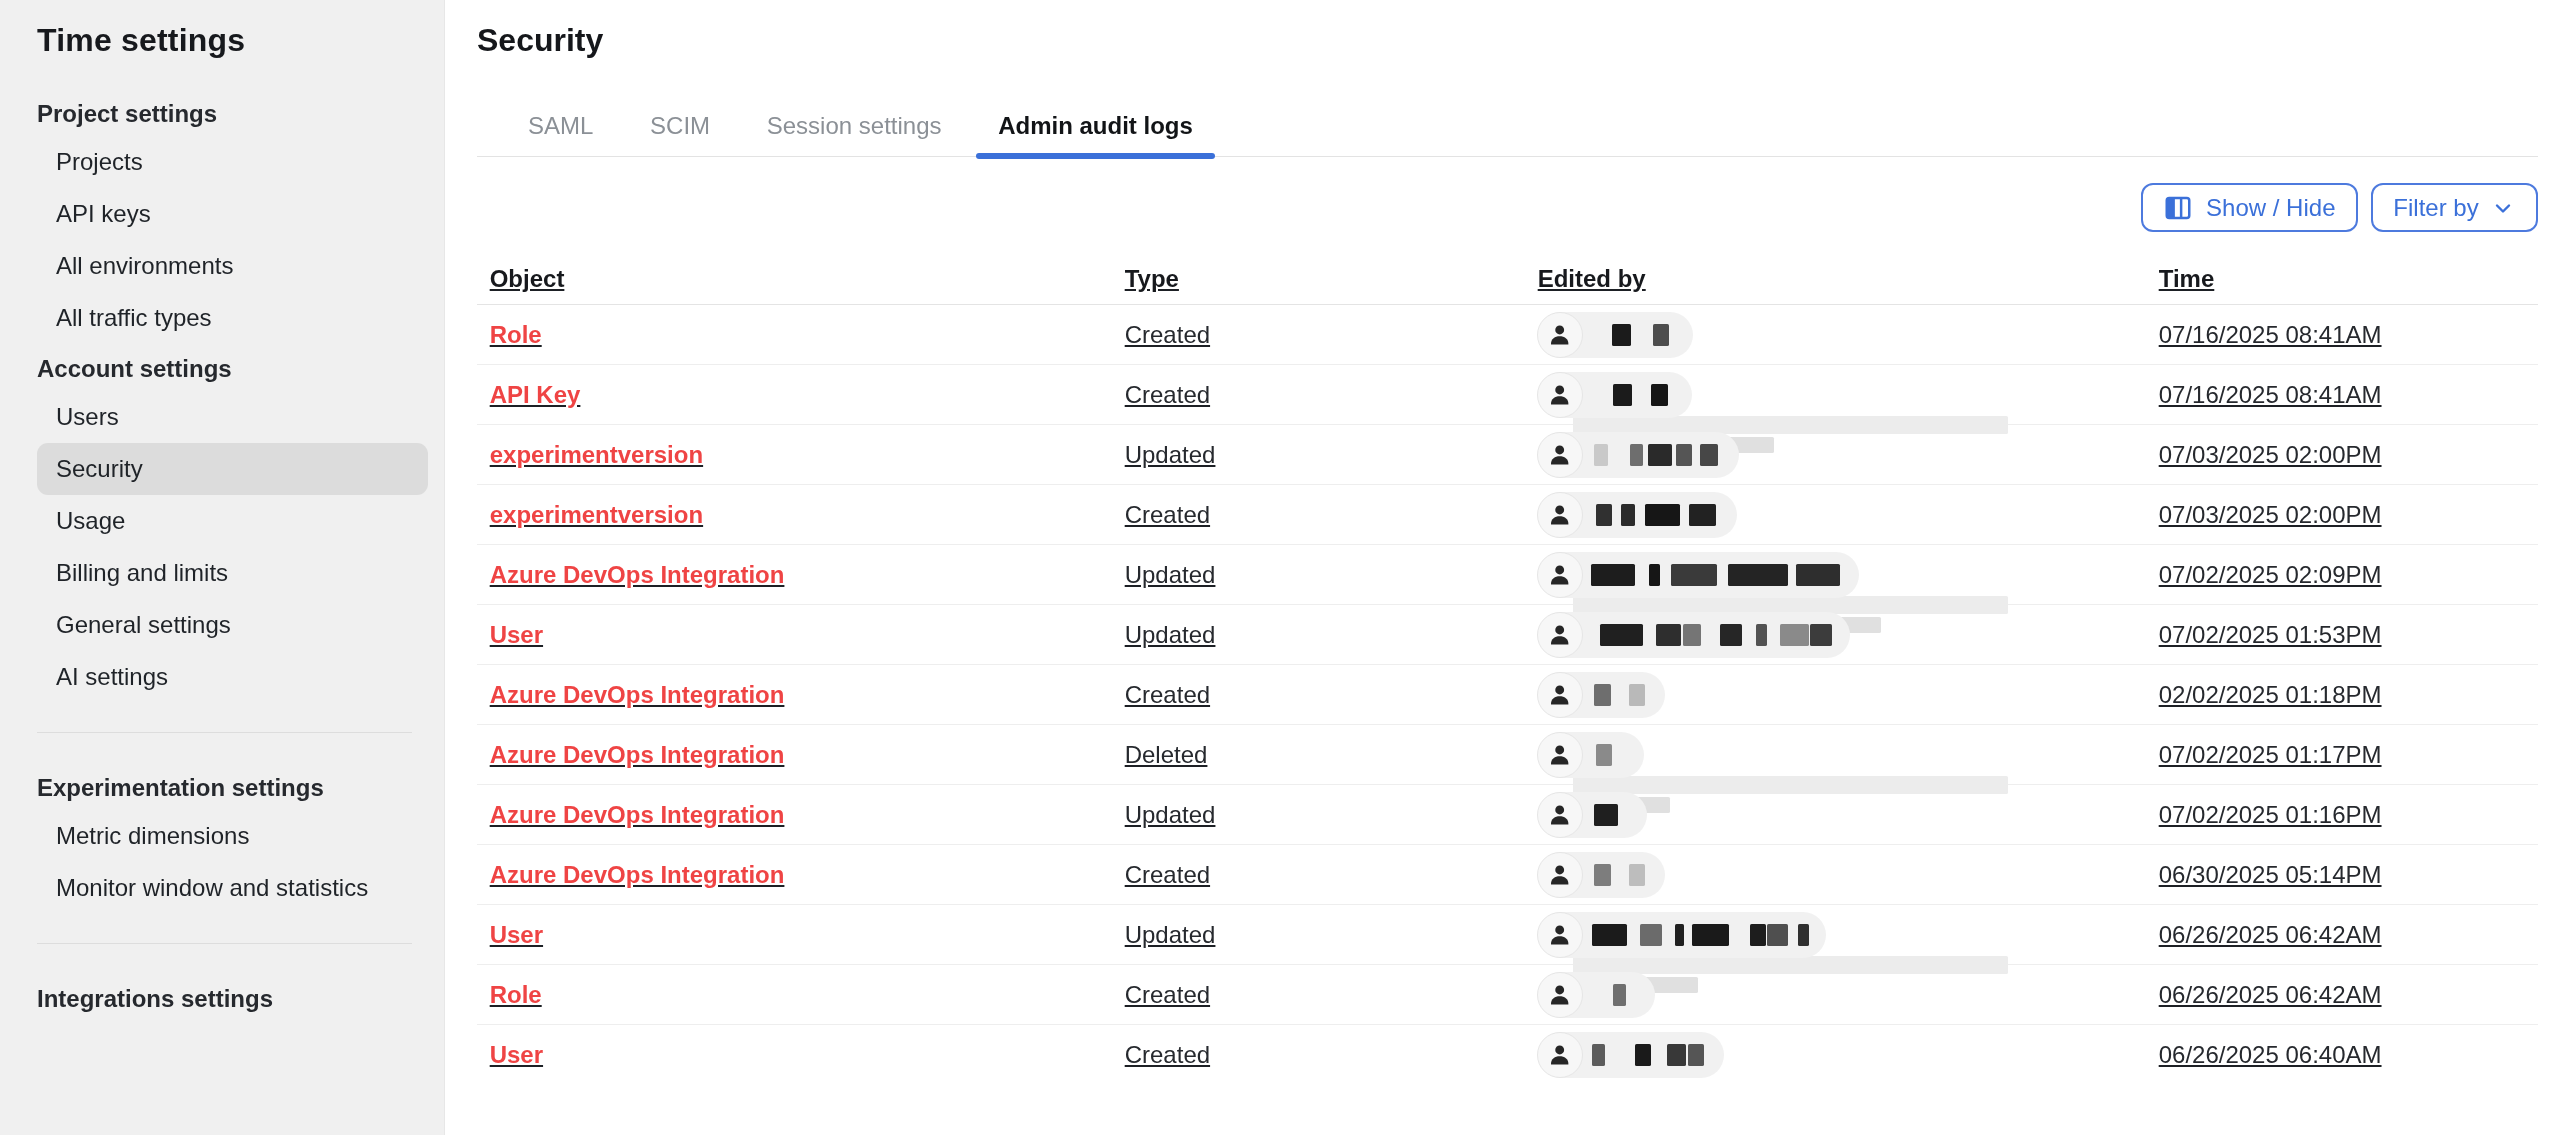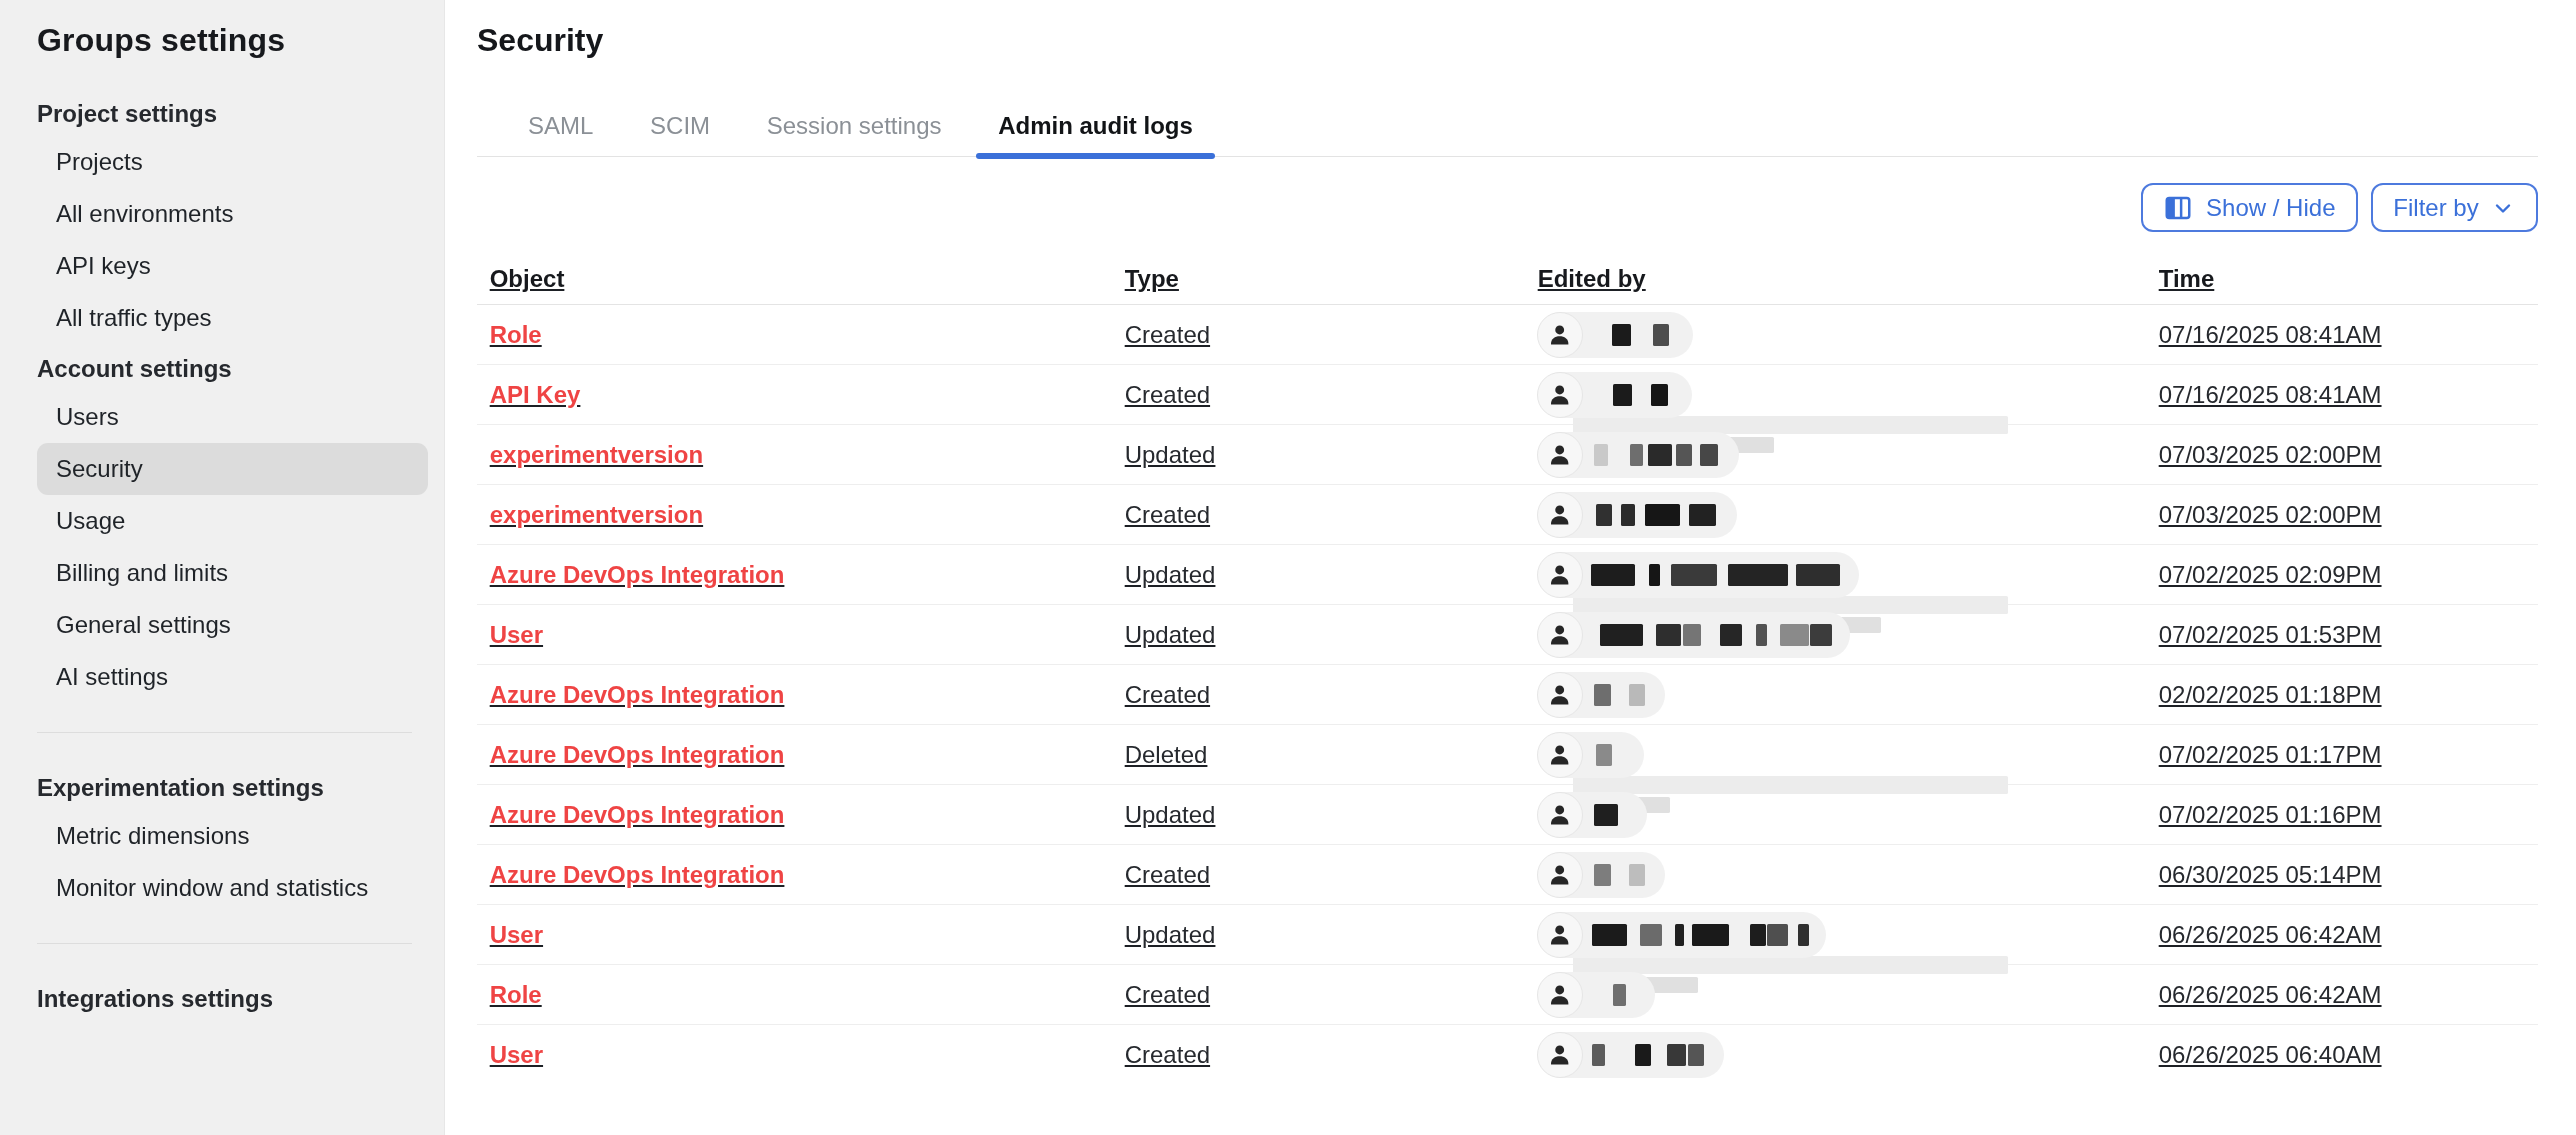--- a/index.html
+++ b/index.html
@@ -140,26 +140,26 @@
   }
   .bar-short {
     position: absolute; left: 1098px; top: 12px;
     height: 16px; background: #e0e0e0; z-index: 1; border-radius: 1.6px;
   }
 </style>
 </head>
 <body>
 
 <aside class="sidebar">
-  <h1>Groups settings</h1>
+  <h1>Time settings</h1>
   <nav id="sidebar-nav">
       <div class="sec-header">Project settings</div>
       <div class="side-item">Projects</div>
+      <div class="side-item">API keys</div>
       <div class="side-item">All environments</div>
-      <div class="side-item">API keys</div>
       <div class="side-item">All traffic types</div>
       <div class="sec-header tight">Account settings</div>
       <div class="side-item">Users</div>
       <div class="side-item selected">Security</div>
       <div class="side-item">Usage</div>
       <div class="side-item">Billing and limits</div>
       <div class="side-item">General settings</div>
       <div class="side-item">AI settings</div>
       <hr class="side-divider">
       <div class="sec-header">Experimentation settings</div>

